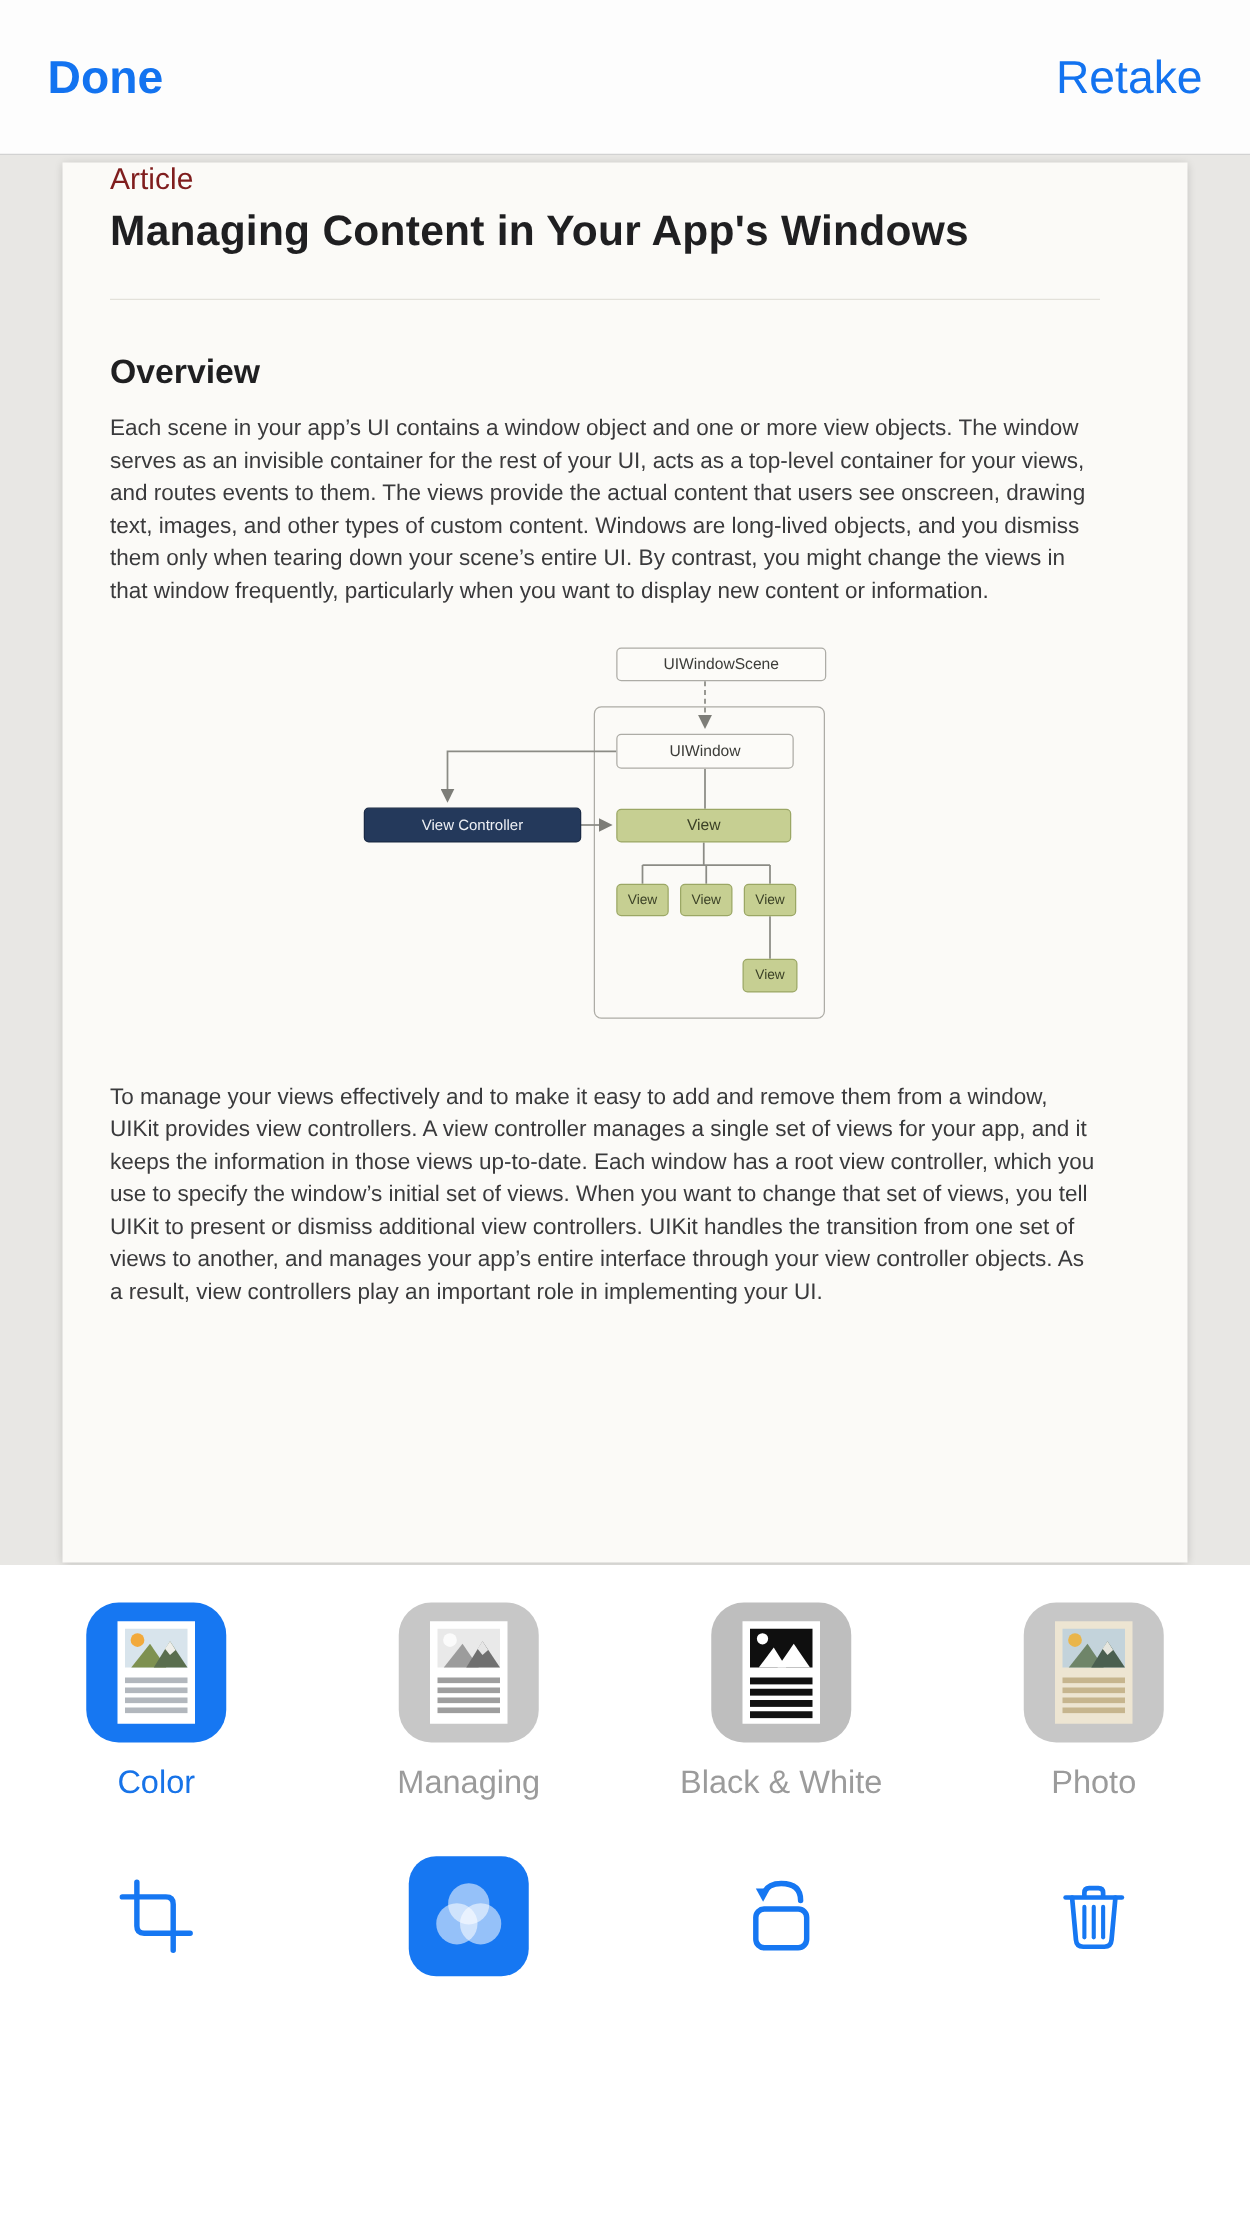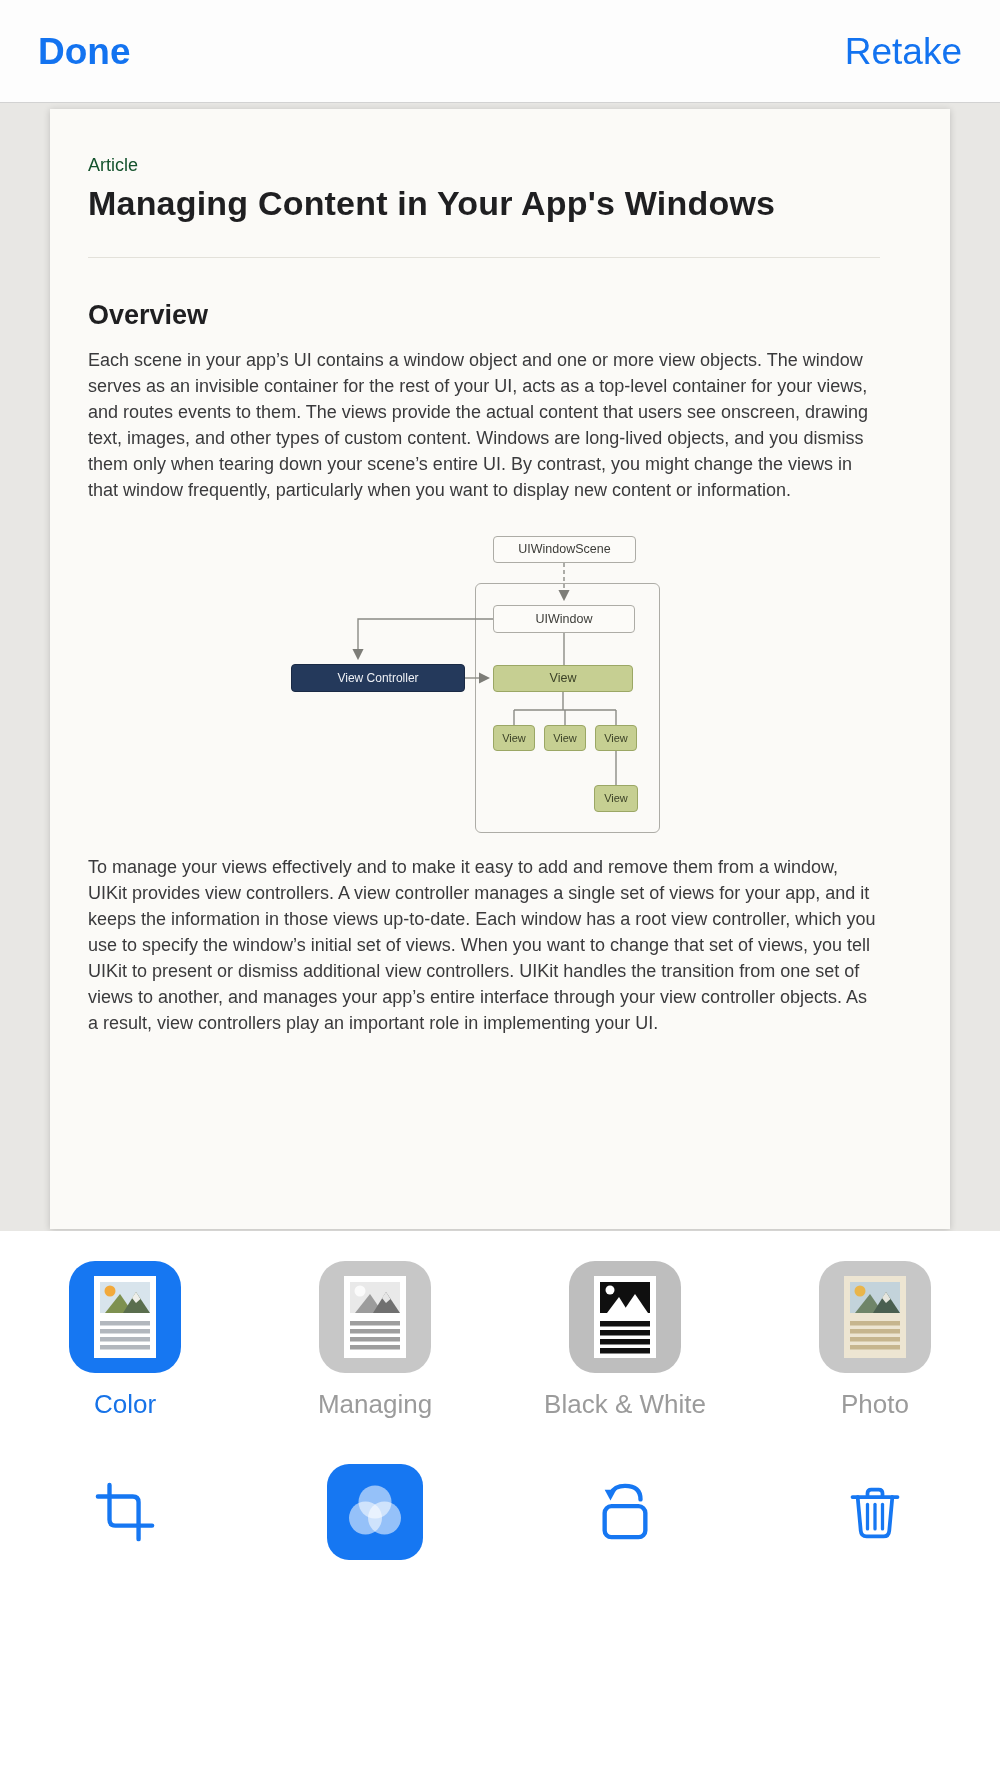--- a/index.html
+++ b/index.html
@@ -7,21 +7,21 @@
   body {
     width: 1000px; height: 1778px;
     background: #ffffff;
     font-family: "Liberation Sans", sans-serif;
     overflow: hidden;
     position: relative;
   }
 
   
   .topbar {
-    height: 103px;
+    height: 124px;
     background: #fdfdfd;
     border-bottom: 1px solid #d2d2d2;
     display: flex; align-items: center; justify-content: space-between;
     padding: 0 38px;
   }
   .nav-btn {
     background: none; border: none; padding: 0; cursor: pointer;
     color: #1373f0; font-family: "Liberation Sans", sans-serif;
     font-size: 37px; line-height: 1;
   }
@@ -34,57 +34,57 @@
     overflow: hidden;
   }
   .paper {
     width: 900px; height: 1120px;
     margin: 6px auto 0;
     background: #fbfaf7;
     box-shadow: 0 1px 7px rgba(0,0,0,.18);
     padding: 0 70px 0 38px;
     position: relative;
   }
-  .eyebrow { padding-top: 46px; font-size: 18px; color: #14532d; }
+  .eyebrow { font-size: 24px; color: #7f1d1d; }
   .doc-title {
     margin: 8px 0 0; font-size: 34px; font-weight: 600;
     color: #1f1f21; letter-spacing: .2px;
   }
   .doc-subtitle {
     margin: 20px 0 0; font-size: 20.5px; line-height: 1.5;
     color: #545456; max-width: 785px;
   }
   .doc-divider { border: none; border-top: 1px solid #e3e1da; margin: 34px 0 0; }
   .doc-overview { margin: 42px 0 0; font-size: 27px; font-weight: 700; color: #1f1f21; }
   .doc-body {
     margin: 16px 0 0; font-size: 18px; line-height: 1.45;
     color: #3a3a3c; max-width: 795px;
   }
-  .doc-body.second { margin-top: 12px; }
+  .doc-body.second { margin-top: 40px; }
 
   
   .diagram {
     position: relative;
     width: 385px; height: 312px;
     margin: 26px 0 0 190px;
     color: #3a3a32;
   }
   .dlines { position: absolute; left: 0; top: 0; width: 385px; height: 312px; }
   .dcontainer {
     position: absolute; left: 197px; top: 53px; width: 185px; height: 250px;
     border: 1.5px solid #adaca6; border-radius: 6px;
   }
   .dbox {
     position: absolute; display: flex; align-items: center; justify-content: center;
     border-radius: 4px; font-size: 12.5px; text-align: center;
   }
   .dbox.white { background: #fcfbf8; border: 1.5px solid #adaca6; color: #3c3c38; }
   .dbox.green { background: #c6cf92; border: 1.5px solid #9ba765; color: #3b4126; }
   .dbox.navy  { background: #24395b; border: 1.5px solid #1a2a45; color: #eef0f5; }
-  .dbox.scene    { left: 215px; top: 6px;   width: 143px; height: 27px; }
+  .dbox.scene    { left: 215px; top: 6px;   width: 168px; height: 27px; }
   .dbox.window   { left: 215px; top: 75px;  width: 142px; height: 28px; }
   .dbox.vc       { left: 13px;  top: 134px; width: 174px; height: 28px; font-size: 12px; }
   .dbox.rootview { left: 215px; top: 135px; width: 140px; height: 27px; }
   .dbox.small    { width: 42px; height: 26px; font-size: 11px; }
   .dbox.sub1 { left: 215px; top: 195px; }
   .dbox.sub2 { left: 266px; top: 195px; }
   .dbox.sub3 { left: 317px; top: 195px; }
   .dbox.sub4 { left: 316px; top: 255px; width: 44px; height: 27px; font-size: 11px; }
 
   

